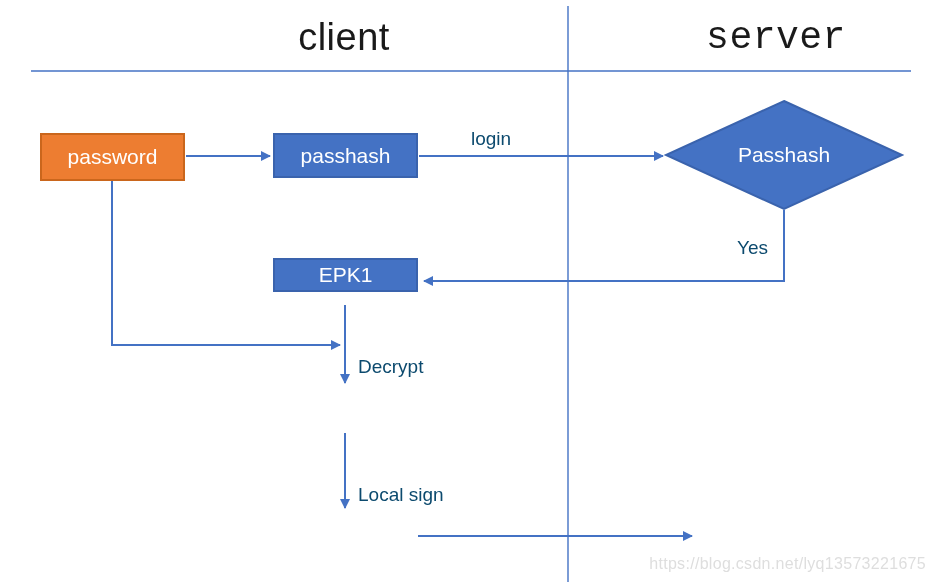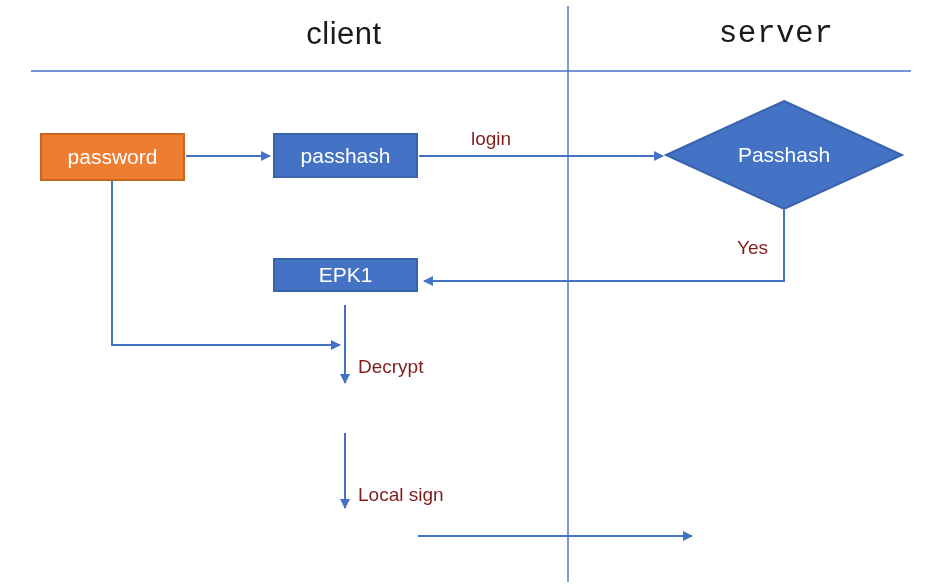--- a/index.html
+++ b/index.html
@@ -20,21 +20,21 @@
     left: 0;
     top: 0;
     width: 929px;
     height: 588px;
   }
   .lane-header {
     position: absolute;
     top: 16px;
     width: 220px;
     text-align: center;
-    font-size: 31px;
+    font-size: 38px;
     color: #1a1a1a;
     letter-spacing: 0.5px;
   }
   .node {
     position: absolute;
     box-sizing: border-box;
     display: flex;
     align-items: center;
     justify-content: center;
     color: #ffffff;
@@ -52,21 +52,21 @@
     position: absolute;
     left: 714px;
     top: 143px;
     width: 140px;
     text-align: center;
     color: #ffffff;
     font-size: 21px;
   }
   .edge-label {
     position: absolute;
-    color: #7f1d1d;
+    color: #0c4a6e;
     font-size: 19px;
     white-space: nowrap;
   }
   .external-label {
     position: absolute;
     left: 720px;
     top: 524px;
     width: 200px;
     text-align: center;
     color: #1a1a1a;
@@ -118,14 +118,15 @@
   <div class="node node-blue" style="left:273px; top:133px; width:145px; height:45px;">passhash</div>
   <div class="diamond-label">Passhash</div>
   <div class="node node-blue" style="left:273px; top:258px; width:145px; height:34px;">EPK1</div>
 
   <div class="edge-label" style="left:471px; top:128px;">login</div>
   <div class="edge-label" style="left:737px; top:237px;">Yes</div>
   <div class="edge-label" style="left:358px; top:356px;">Decrypt</div>
   <div class="edge-label" style="left:358px; top:484px;">Local sign</div>
 
 
+  <div class="watermark">https://blog.csdn.net/lyq13573221675</div>
 
 </div>
 
 </body></html>

